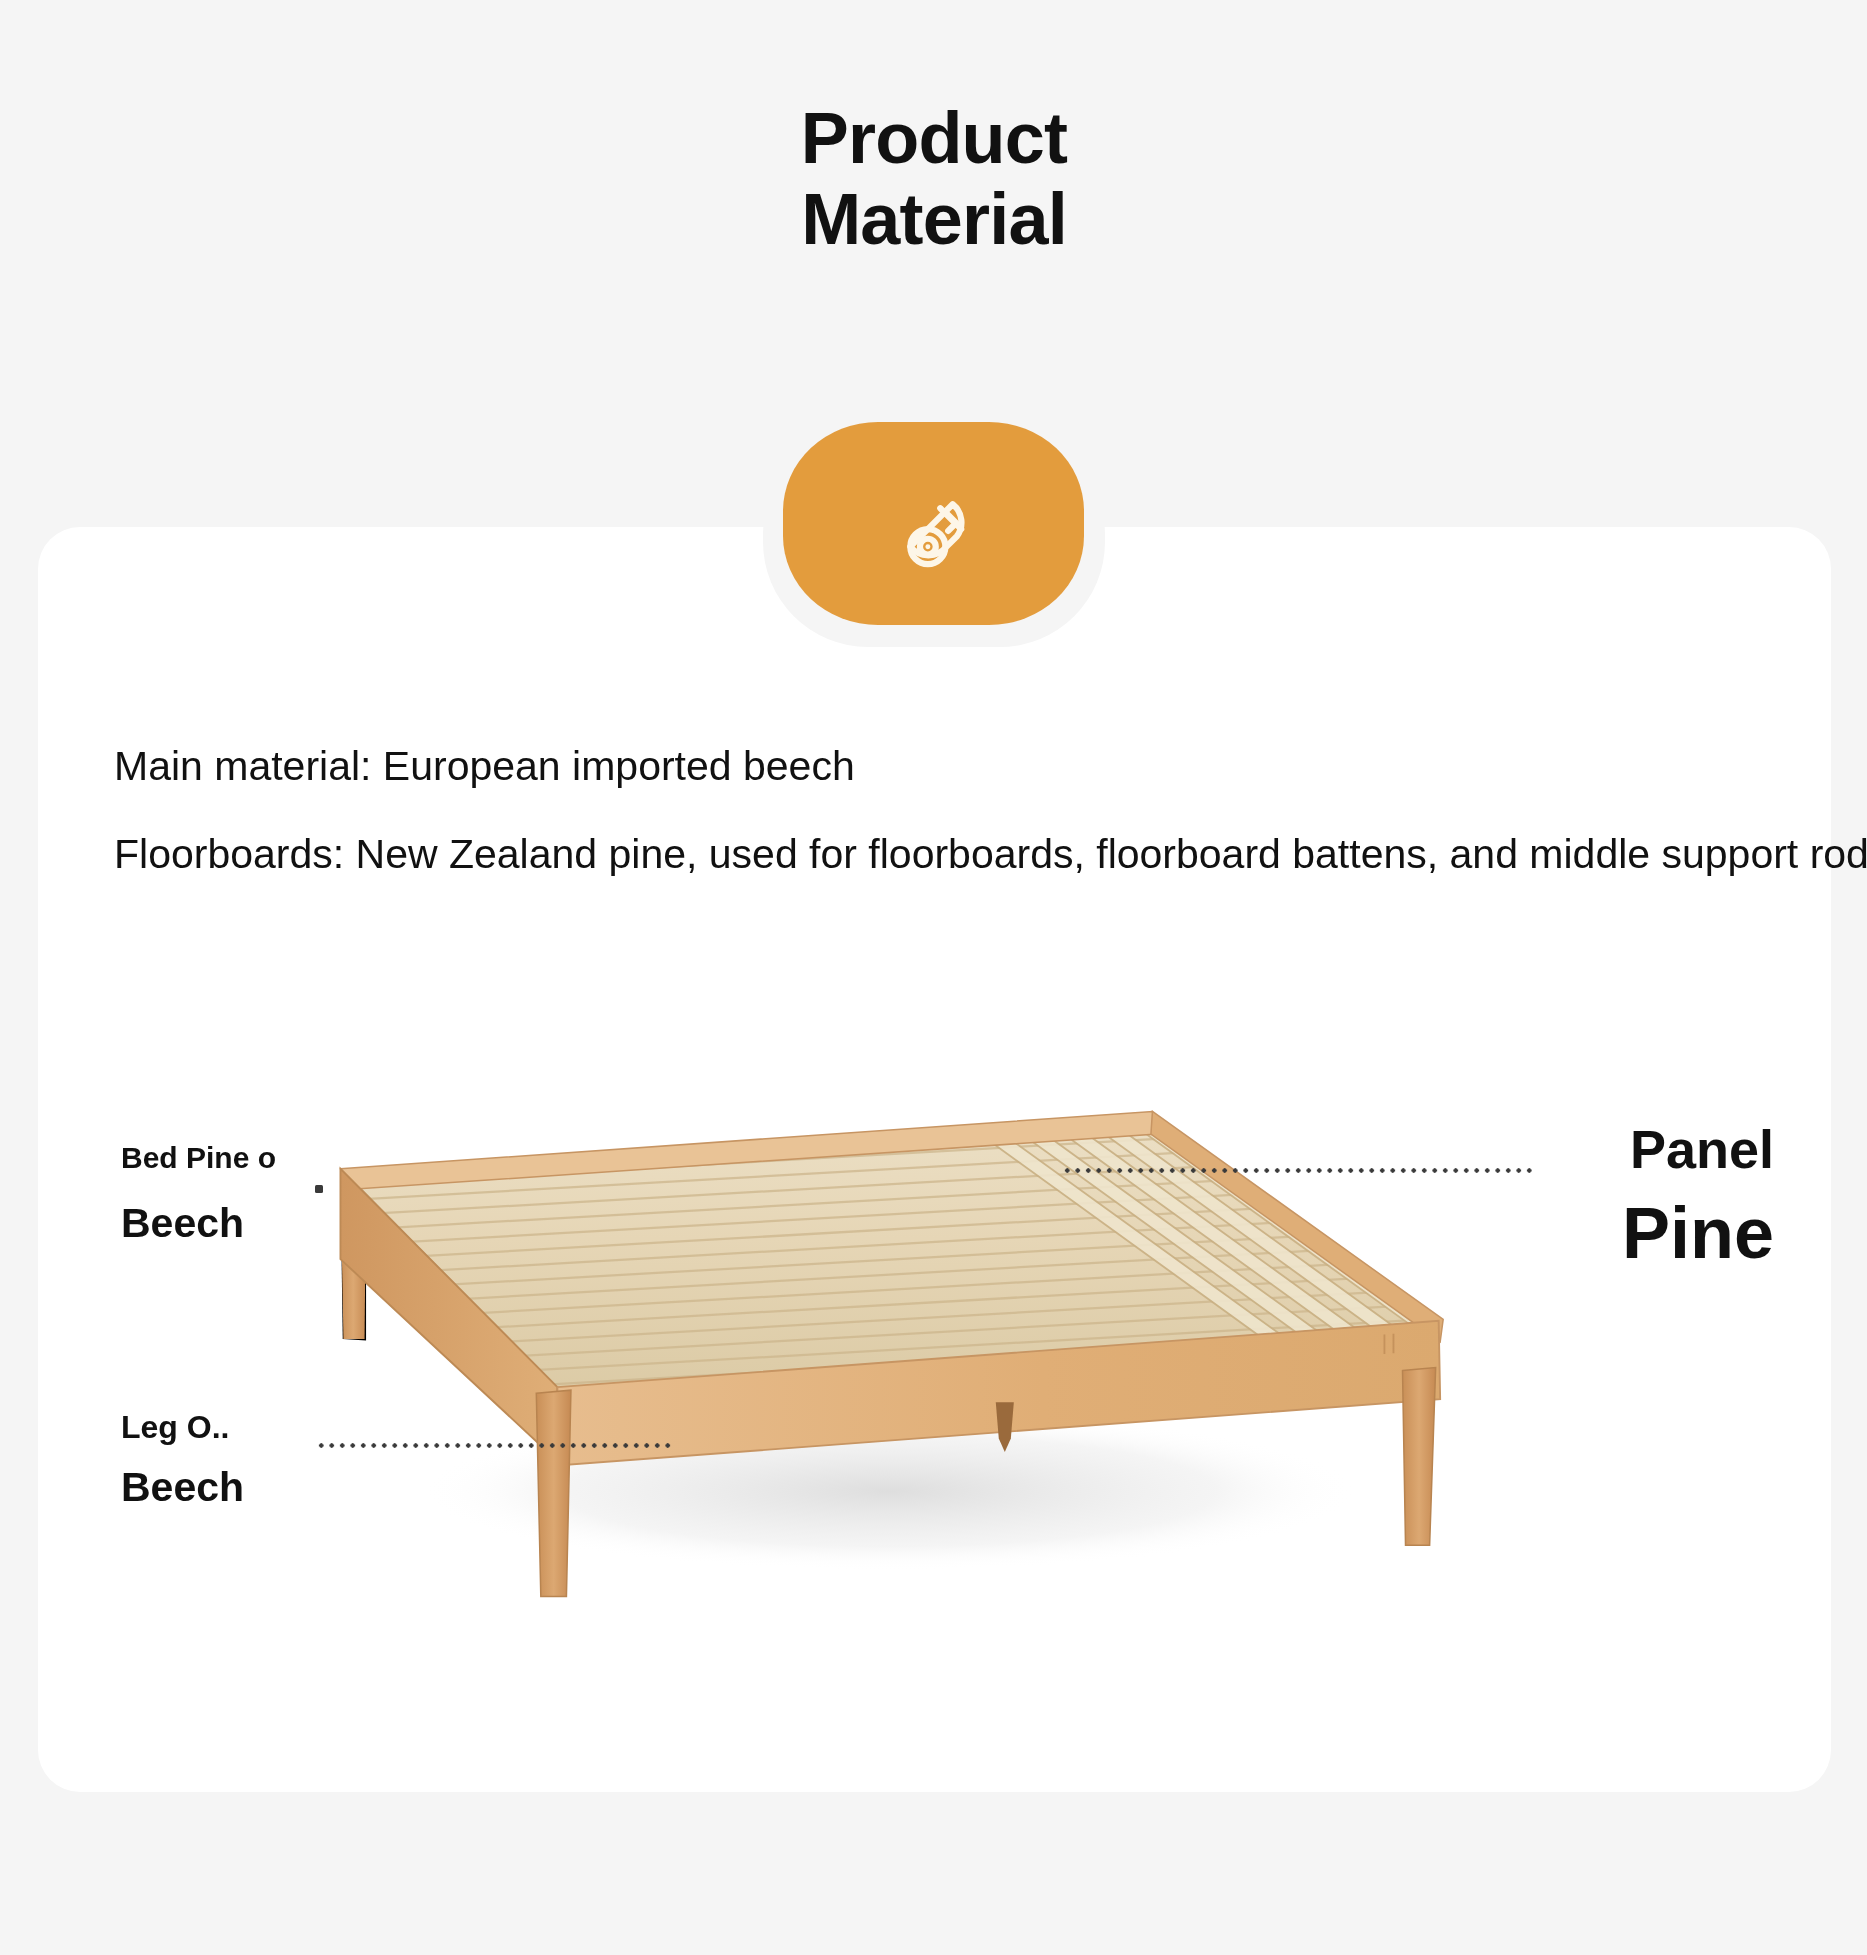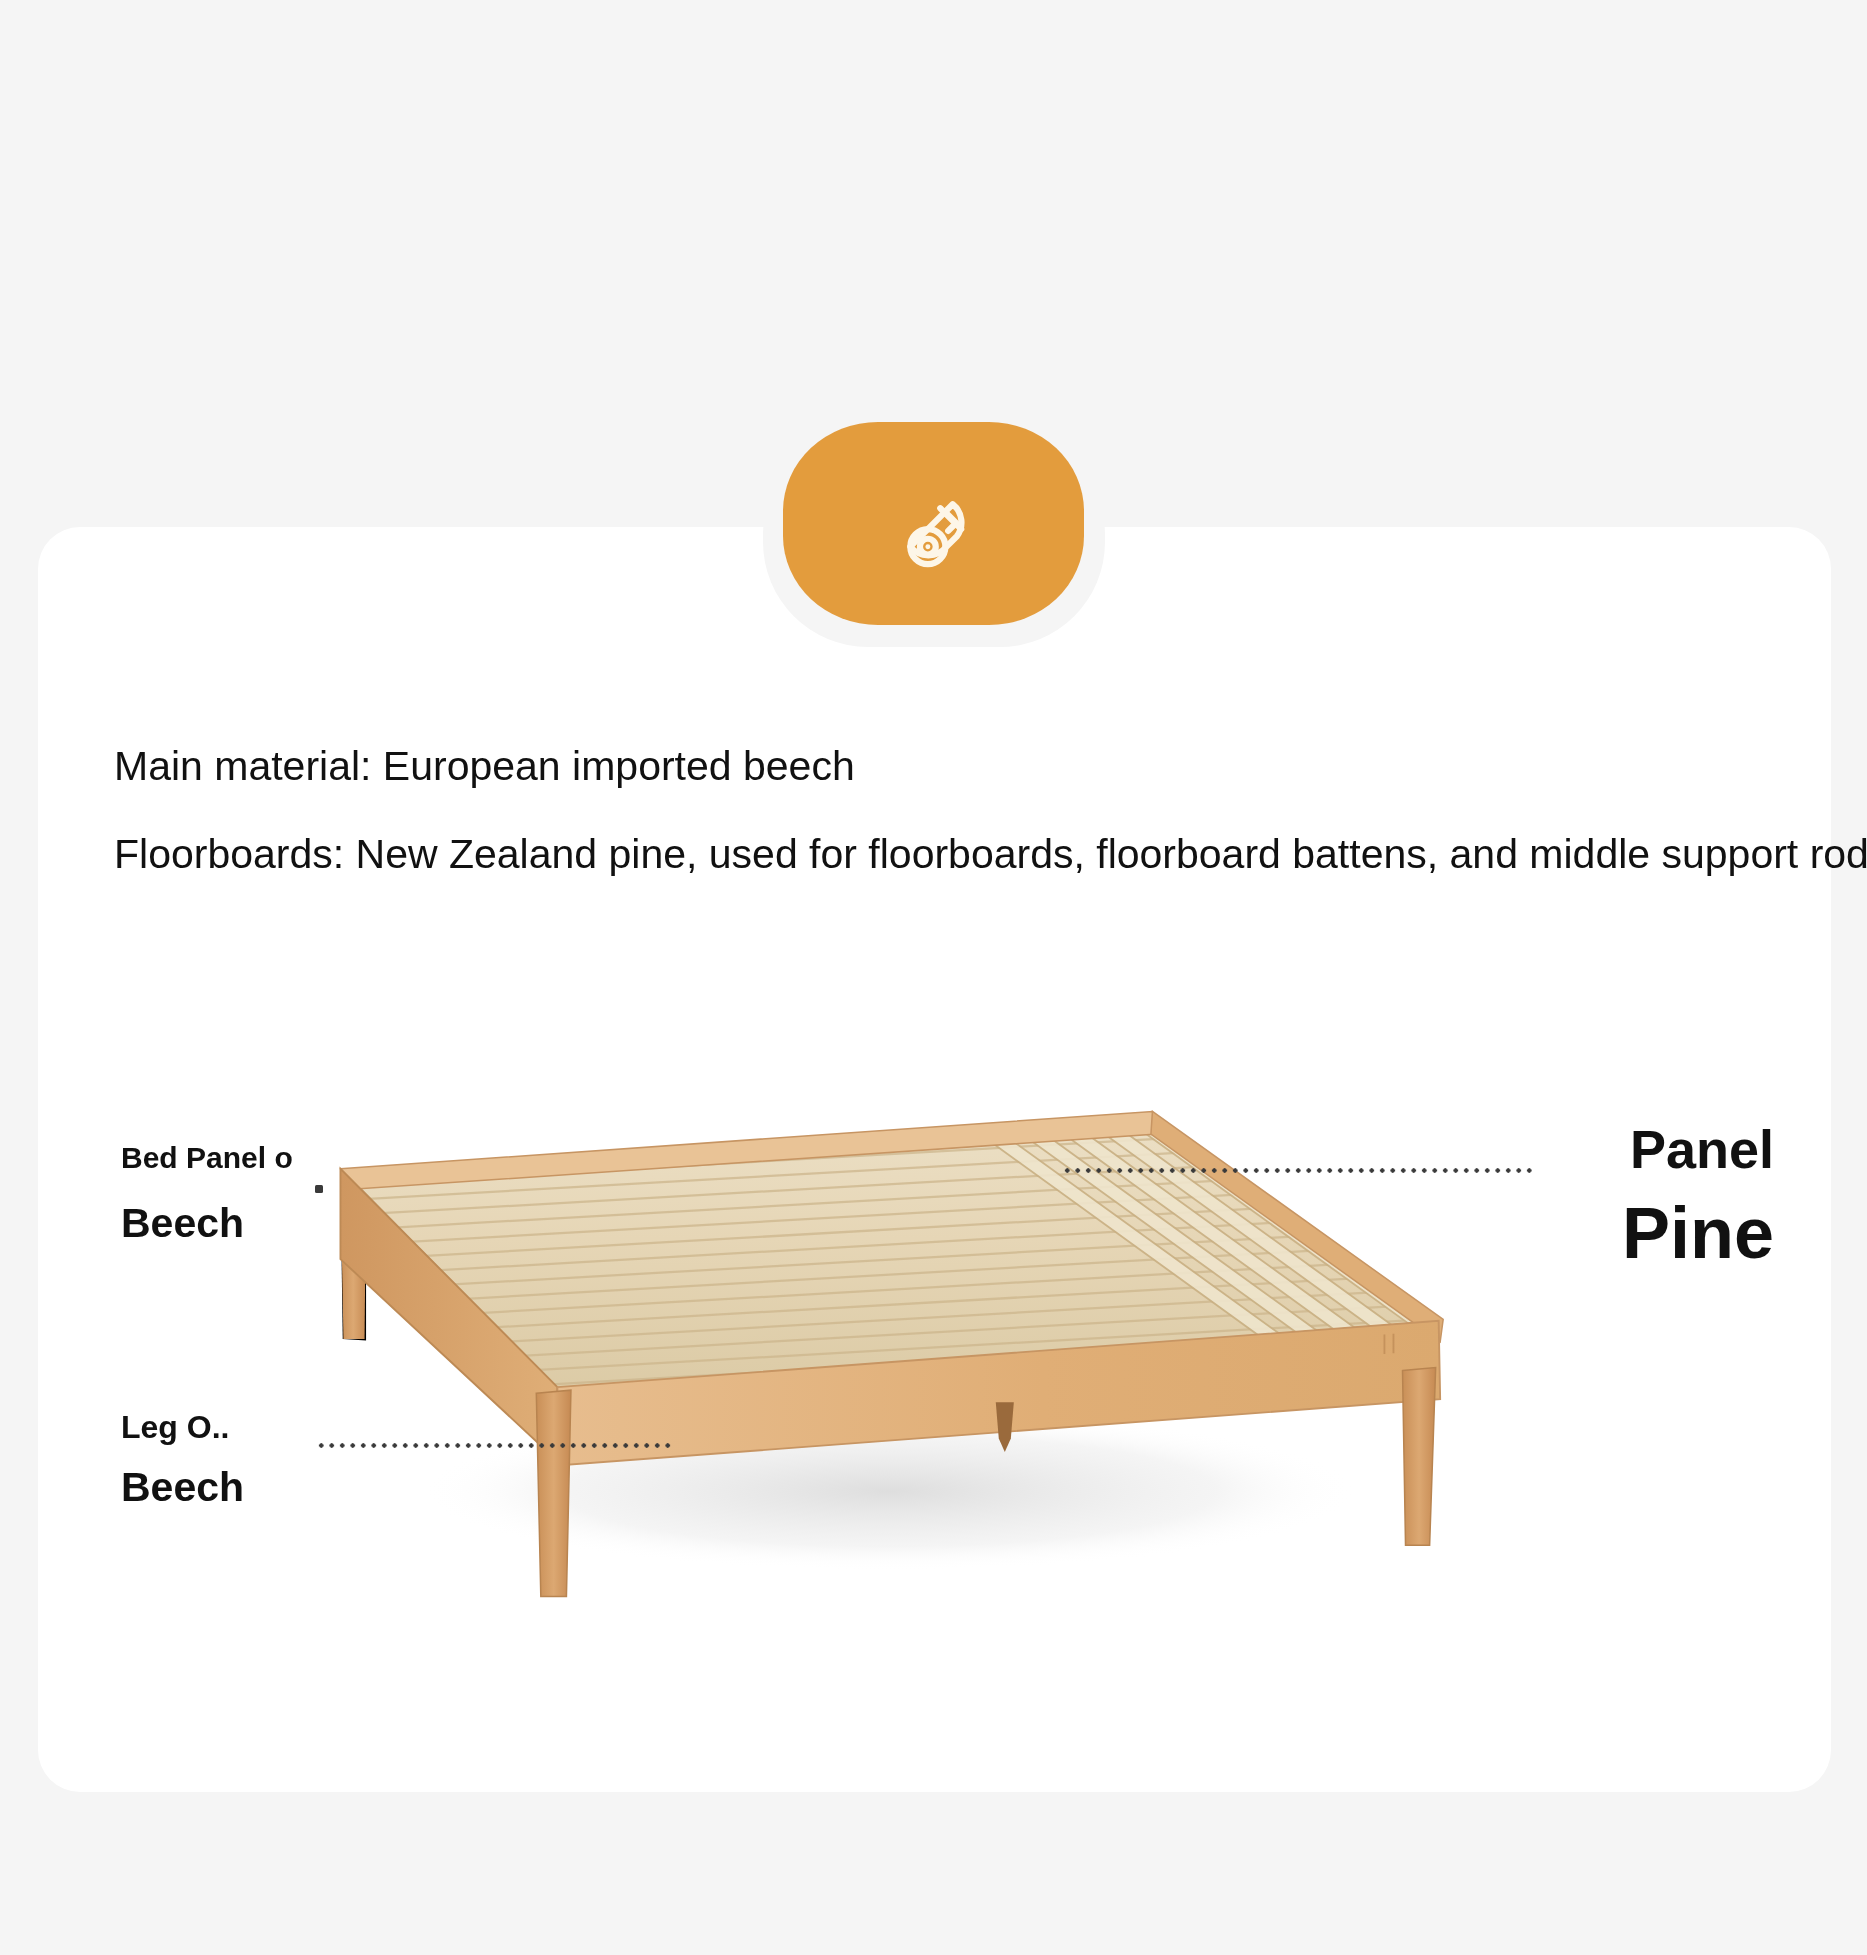--- a/index.html
+++ b/index.html
@@ -146,20 +146,24 @@
     height: 8.3px;
     border-radius: 1.5px;
     background: #3a3a3a;
   }
 </style>
 </head>
 <body>
 
 <div class="page">
 
+  <div class="title-block">
+    <div class="title-line">Product</div>
+    <div class="title-line">Material</div>
+  </div>
 
   <div class="card"></div>
 
   <div class="badge-halo"></div>
   <div class="badge">
     <span>
       <svg width="113" height="113" viewBox="0 0 100 100" fill="none" stroke="#fdf6e8" stroke-width="5.5" stroke-linecap="round" stroke-linejoin="round">
 
         <path d="M29.5 70.5 L67 33 A20.5 20.5 0 0 1 70.5 61.5 L61.5 70.5 A20.5 20.5 0 0 1 29.5 70.5 Z"></path>
 
@@ -266,21 +270,21 @@
 
       <path d="M712,470 L758,466 L752,740 L718,740 Z" fill="url(#legGrad)" stroke="#b88450" stroke-width="2"></path>
 
       <path d="M1862,440 L1906,436 L1898,672 L1866,672 Z" fill="url(#legGrad)" stroke="#b88450" stroke-width="2"></path>
 
       <path d="M1322,482 L1346,482 L1342,530 L1334,548 L1326,530 Z" fill="#9a6a3c"></path>
     </svg>
   </div>
 
   <div class="anno anno-frame">
-    <div class="l1">Bed Panel o</div>
+    <div class="l1">Bed Pine o</div>
     <div class="l2">Beech</div>
   </div>
   <div class="leader-dot"></div>
 
   <div class="anno anno-leg">
     <div class="l1">Leg O..</div>
     <div class="l2">Beech</div>
   </div>
   <div class="leader leader-leg"></div>
 

